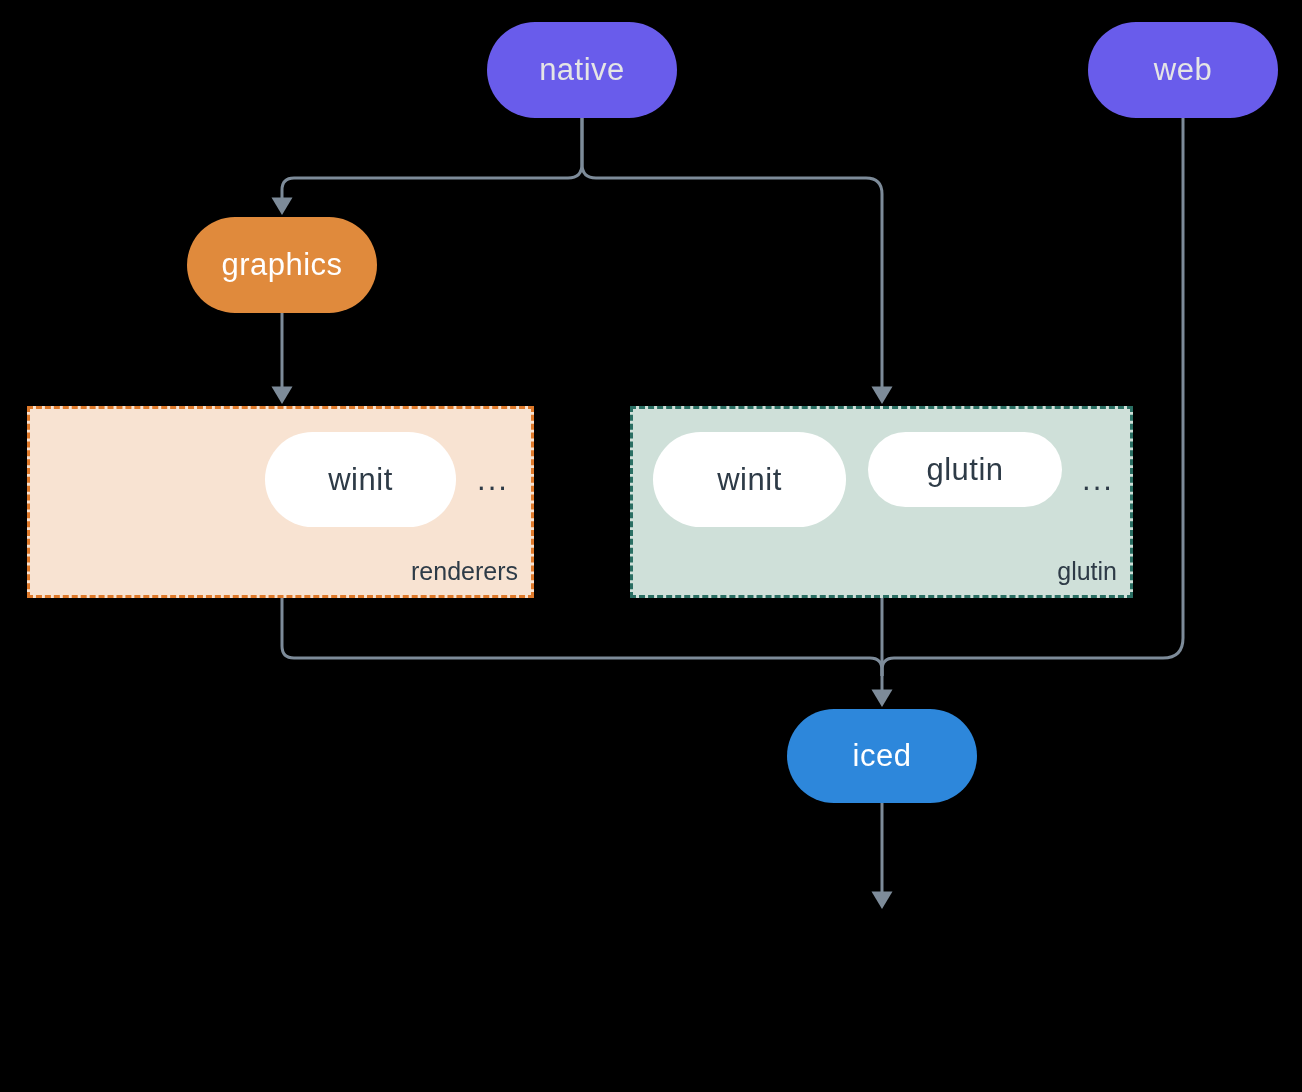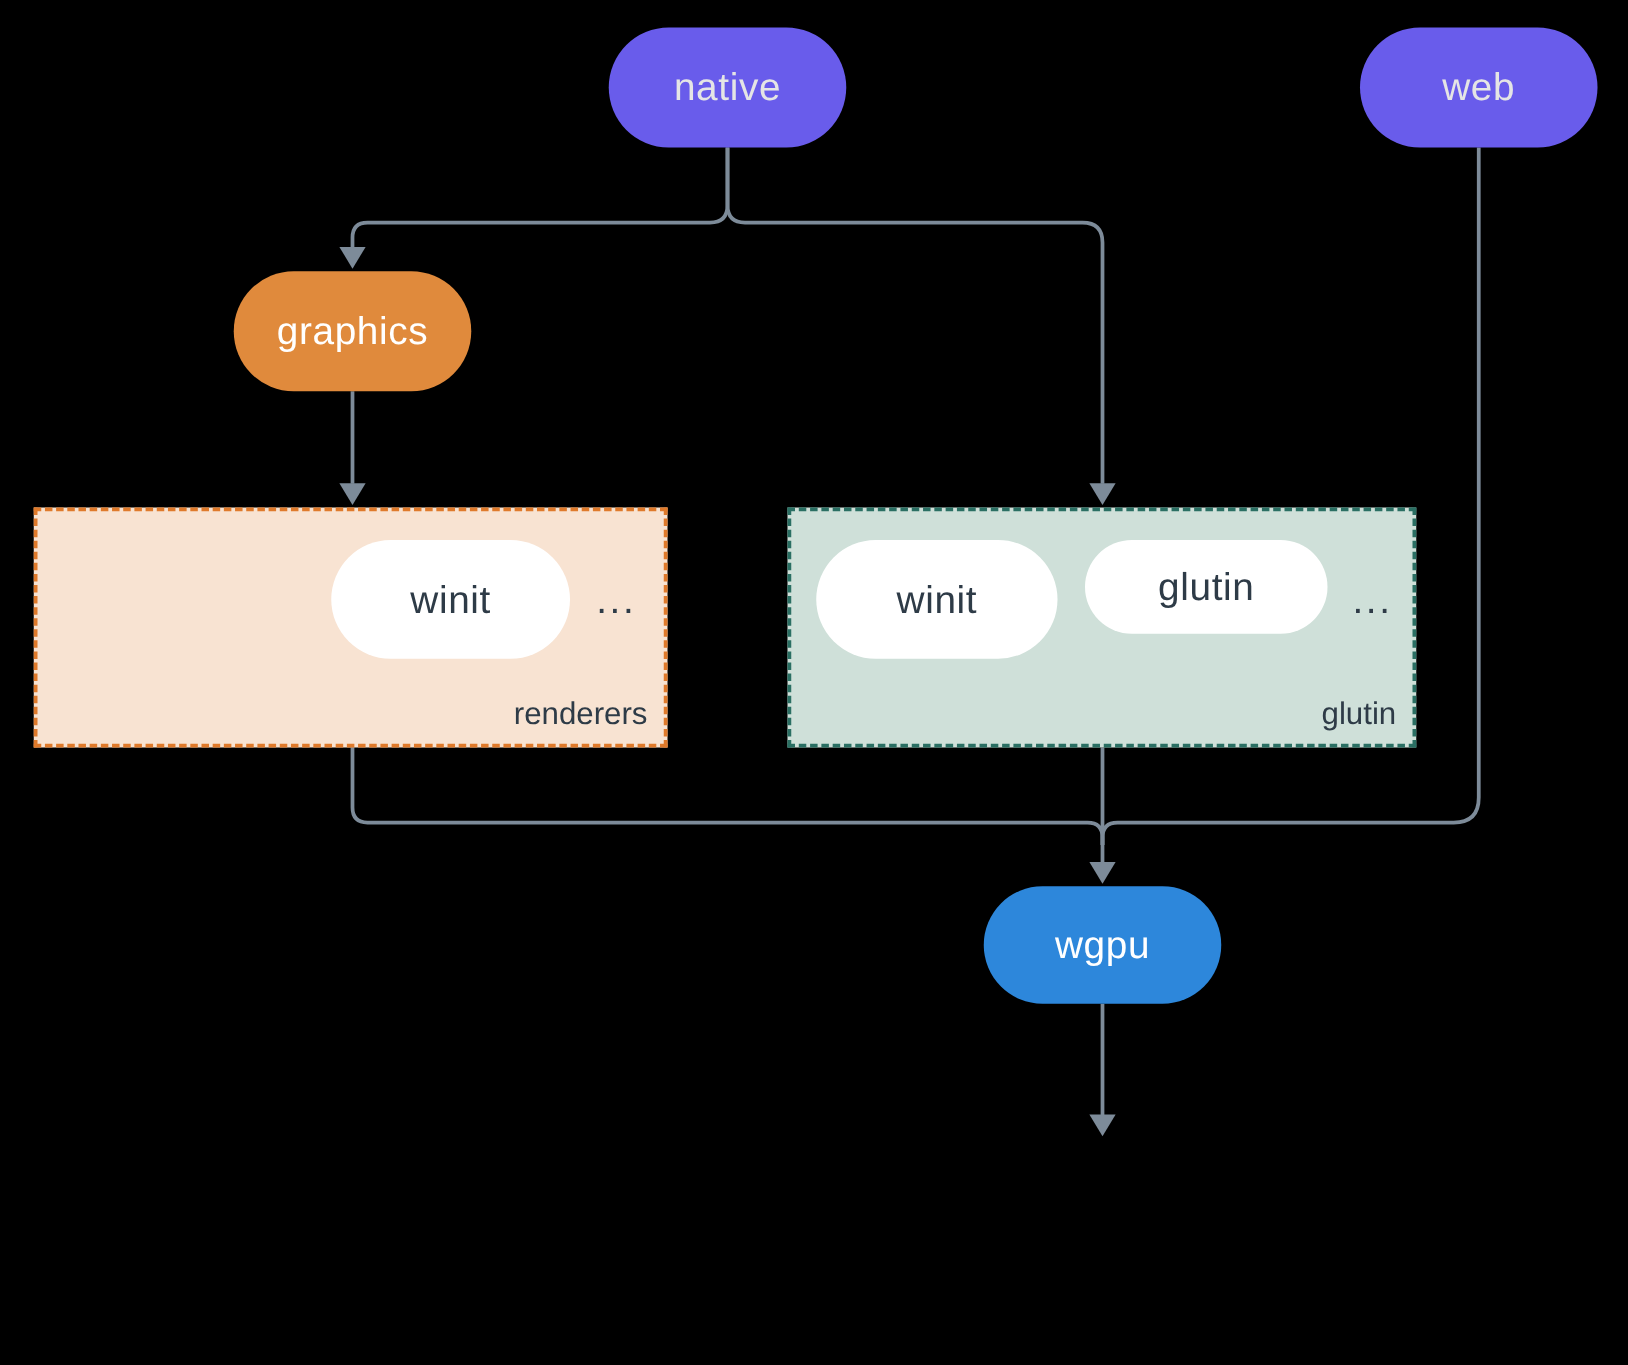--- a/index.html
+++ b/index.html
@@ -165,17 +165,17 @@
   </div>
   <div id="node-winit" class="node pill white-pill">
     <span>winit</span>
   </div>
   <div id="node-glutin" class="node pill white-pill">
     <span>glutin</span>
   </div>
   <div id="ellipsis-shells" class="ellipsis">...</div>
 
   <div id="node-iced" class="node pill blue">
-    <span>wgpu</span>
+    <span>iced</span>
   </div>
 
 
 </div>
 
 </body></html>

